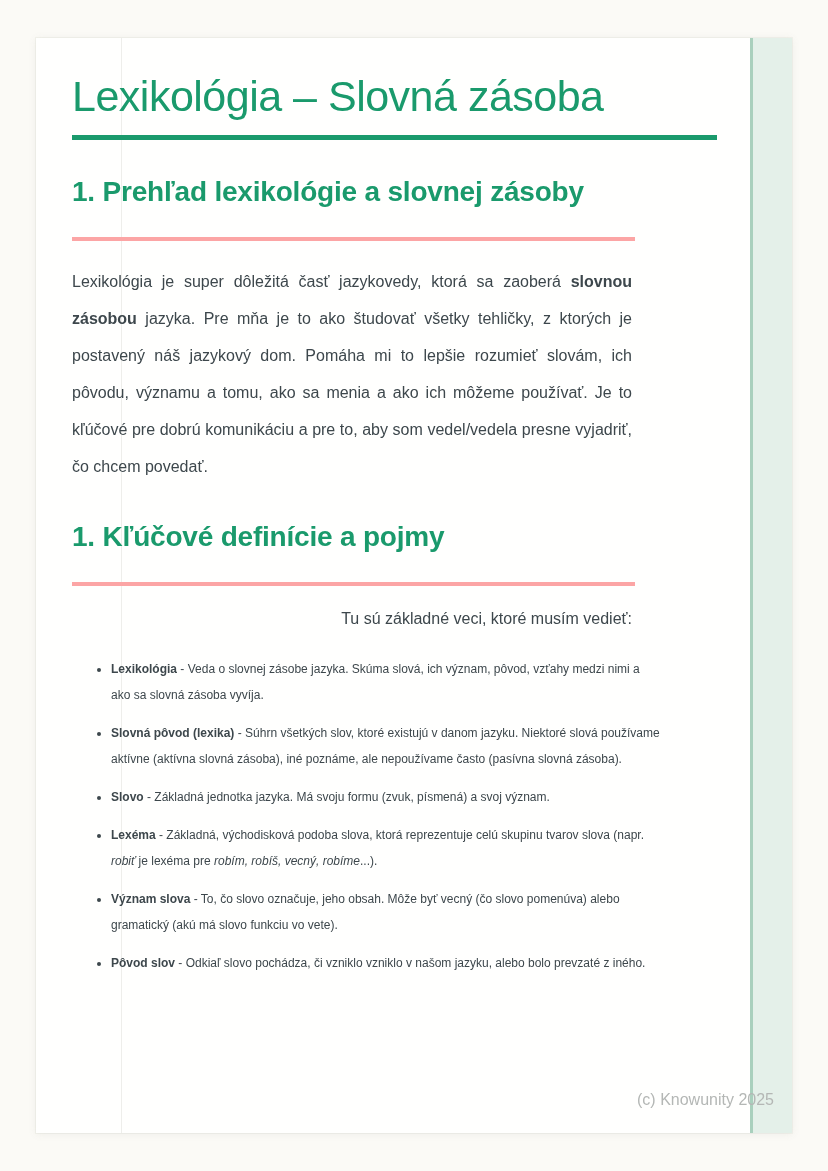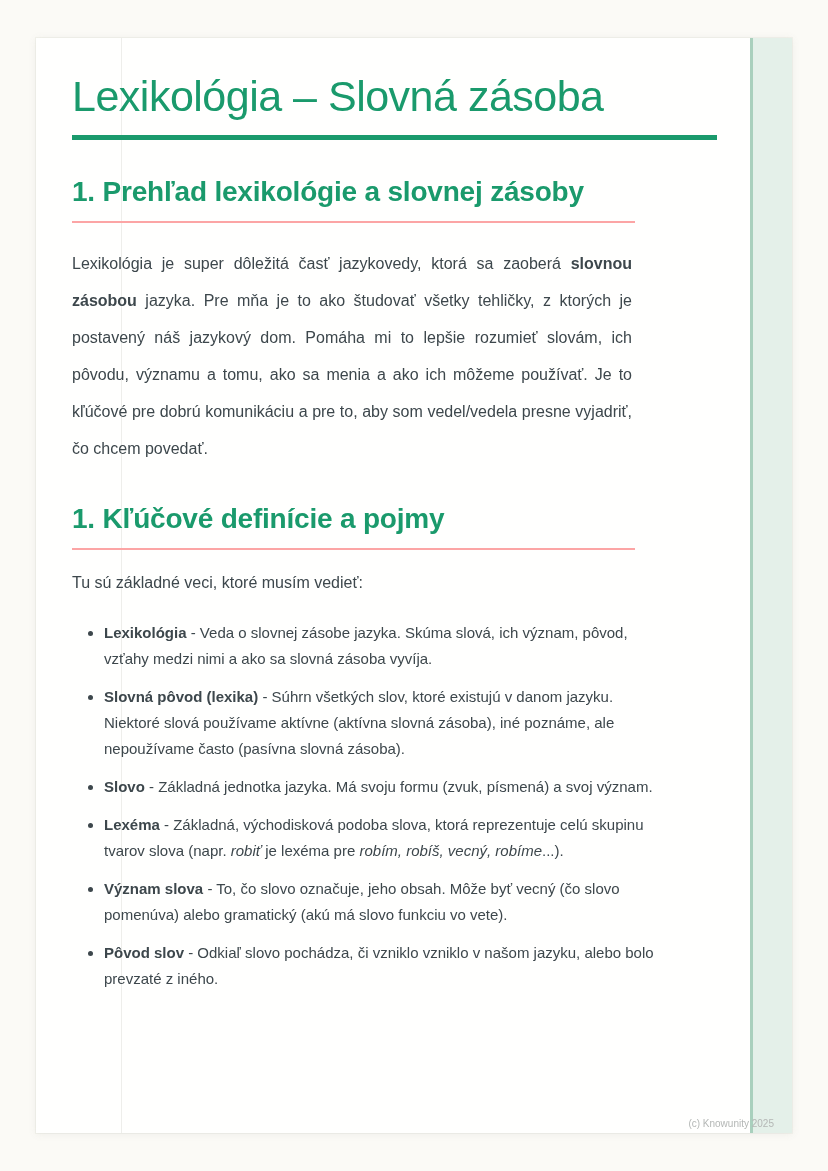--- a/index.html
+++ b/index.html
@@ -55,65 +55,66 @@
     margin-top: 14px;
   }
   h2.section-heading {
     margin: 35px 0 0 0;
     font-size: 28px;
     line-height: 1.2;
     font-weight: bold;
     letter-spacing: -0.2px;
     color: #1a9a6c;
     width: 563px;
-    padding-bottom: 12px;
-    border-bottom: 2px solid #fca5a5;
+    padding-bottom: 28px;
+    border-bottom: 4px solid #fca5a5;
   }
   p.body-par {
     margin: 22px 0 0 0;
     width: 560px;
     font-size: 16px;
     line-height: 37px;
     text-align: justify;
   }
   p.intro-par {
     margin: 20px 0 0 0;
     width: 560px;
     font-size: 16px;
     line-height: 26px;
+    text-align: right;
   }
   ul.def-list {
     margin: 24px 0 0 0;
     padding: 0 0 0 23px;
     width: 588px;
   }
   ul.def-list li {
-    margin: 0 0 12px 9px;
-    font-size: 15px;
+    margin: 0 0 12px 16px;
+    font-size: 12px;
     line-height: 26px;
   }
   ul.def-list li::marker { color: #3d474c; }
   .term { font-weight: bold; }
   .it { font-style: italic; }
   h3.sub-heading {
     margin: 30px 0 0 0;
     font-size: 23px;
     font-weight: bold;
     color: #1a9a6c;
   }
   p.last-par {
     margin: 22px 0 0 0;
     width: 580px;
     font-size: 16px;
     line-height: 26px;
   }
   .page-footer {
     position: absolute;
-    right: 18px; bottom: 4px;
-    font-size: 10px;
+    right: 18px; bottom: 24px;
+    font-size: 16px;
     color: #b4b7b5;
     z-index: 3;
   }
 </style>
 </head>
 <body>
 
 <div class="page">
   <div class="accent-strip"></div>
   <div class="fold-line"></div>

